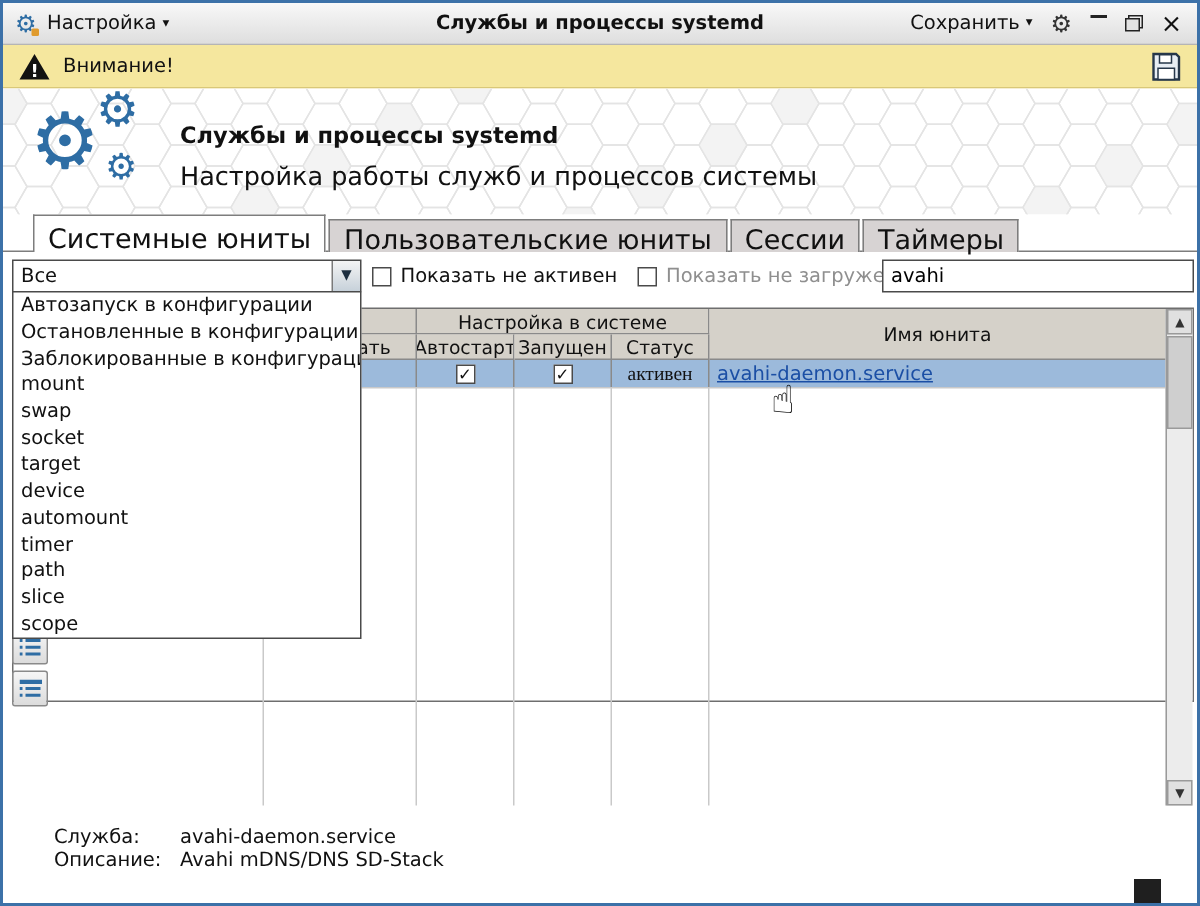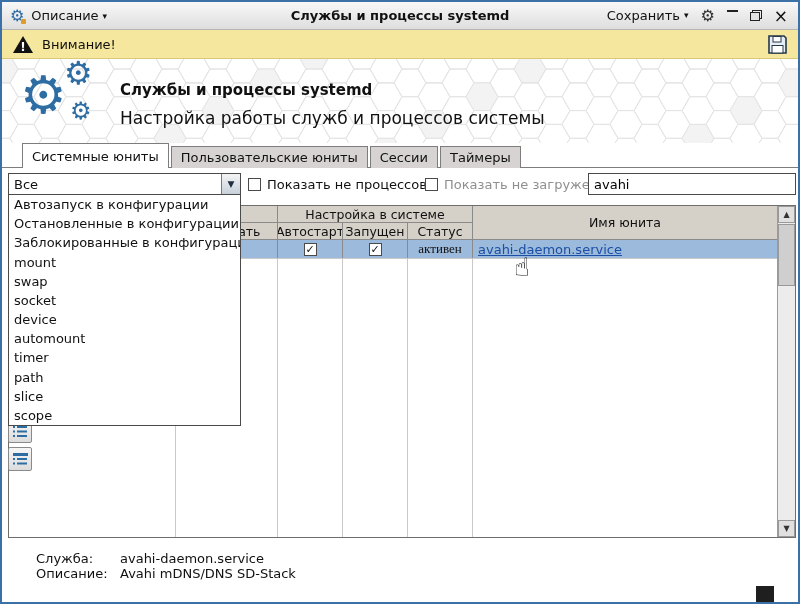--- a/index.html
+++ b/index.html
@@ -35,36 +35,36 @@
   .logo { position:absolute; left:18px; top:2px; width:105px; height:82px; color:#2e6da4; }
   .logo .g1 { position:absolute; left:0; top:8px; font-size:52px; line-height:1; }
   .logo .g2 { position:absolute; left:44px; top:-4px; font-size:32px; line-height:1; }
   .logo .g3 { position:absolute; left:50px; top:38px; font-size:24px; line-height:1; }
   .hd-title { position:absolute; left:118px; top:22px; font-size:15px; font-weight:bold; }
   .hd-sub { position:absolute; left:118px; top:49px; font-size:17px; }
 
   
   .tabbar { position:absolute; left:0; right:0; top:141px; height:25px; display:flex; align-items:flex-end; padding-left:20px; }
   .tabline { position:absolute; left:0; right:0; bottom:0; height:1px; background:#7d7d7d; z-index:1; }
-  .tab { position:relative; z-index:2; background:#d7d3d3; border:1px solid #7d7d7d; border-bottom:none; height:22px; padding:3px 9px 0; font-size:13px; margin-right:2px; white-space:nowrap; cursor:default; }
+  .tab { position:relative; z-index:2; background:#d7d3d3; border:1px solid #7d7d7d; border-bottom:none; height:22px; padding:3px 9px 0; font-size:18px; margin-right:2px; white-space:nowrap; cursor:default; }
   .tab.active { background:#fff; height:25px; padding-top:5px; }
 
   
   .combo { position:absolute; left:6px; top:171px; width:233px; height:22px; border:1px solid #4a4a4a; background:#fff; }
   .combo-value { position:absolute; left:5px; top:3px; }
   .combo-btn { position:absolute; right:0; top:0; width:19px; height:20px; background:linear-gradient(#f4f4f4,#c7d1da); border-left:1px solid #7a7a7a; font-size:9px; text-align:center; padding-top:5px; color:#1d2f40; }
   .cb { position:absolute; display:flex; align-items:center; gap:6px; font-size:13px; }
   .cb-box { width:13px; height:13px; border:1px solid #4a4a4a; background:#fff; flex:0 0 auto; }
   #cb1 { left:246px; top:175px; }
   #cb2 { left:423px; top:175px; }
   #cb2 .cb-label { color:#8f8f8f; }
   .search { position:absolute; left:586px; top:171px; width:208px; height:22px; border:1px solid #4a4a4a; font-size:13px; padding:0 5px; font-family:inherit; background:#fff; }
 
   
-  .table { position:absolute; left:6px; top:203px; width:788px; height:333px; border:1px solid #6e6e6e; background:#fff; }
+  .table { position:absolute; left:6px; top:203px; width:788px; height:263px; border:1px solid #6e6e6e; background:#fff; }
   .hc { position:absolute; background:#d5d1c9; border-right:1px solid #8a8a8a; border-bottom:1px solid #8a8a8a; display:flex; align-items:center; justify-content:center; font-size:12.5px; overflow:hidden; }
   .g1 { left:0; top:0; width:269px; height:17px; }
   .g2 { left:269px; top:0; width:195px; height:17px; }
   .g3 { left:464px; top:0; width:304px; height:34px; border-right:none; }
   .s1 { left:0; top:17px; width:167px; height:17px; }
   .s2 { left:167px; top:17px; width:102px; height:17px; }
   .s3 { left:269px; top:17px; width:65px; height:17px; }
   .s4 { left:334px; top:17px; width:65px; height:17px; }
   .s5 { left:399px; top:17px; width:65px; height:17px; }
   .row { position:absolute; left:0; top:34px; width:768px; height:18px; background:#9cbadb; }
@@ -103,21 +103,21 @@
 </style>
 </head>
 <body>
 
 <div class="window">
 
   <div class="titlebar">
     <div class="tb-left">
       <span class="app-gear"><span>⚙</span><span class="dot"></span></span>
       <span class="menu-label">
-          <span>Описание</span>
+          <span>Настройка</span>
           <span class="caret">▾</span>
         </span>
     </div>
     <div class="tb-title">Службы и процессы systemd</div>
     <div class="tb-right">
       <span class="menu-label">
           <span>Сохранить</span>
           <span class="caret">▾</span>
         </span>
       <span class="tb-gear">⚙</span>
@@ -338,21 +338,21 @@
     <div class="tab">Таймеры</div>
     <div class="tabline"></div>
   </div>
 
   <div class="combo">
     <span class="combo-value">Все</span>
     <span class="combo-btn">▼</span>
   </div>
   <label class="cb" id="cb1">
     <span class="cb-box"></span>
-    <span class="cb-label">Показать не процессов</span>
+    <span class="cb-label">Показать не активен</span>
   </label>
   <label class="cb" id="cb2">
     <span class="cb-box"></span>
     <span class="cb-label">Показать не загруженные</span>
   </label>
   <input class="search" value="avahi" style="">
 
   <div class="table">
     <div class="hc g1"></div>
     <div class="hc g2">Настройка в системе</div>
@@ -412,20 +412,21 @@
       </svg>
   </div>
 
   <div class="dropdown">
     <div class="dd-item">Автозапуск в конфигурации</div>
     <div class="dd-item">Остановленные в конфигурации</div>
     <div class="dd-item">Заблокированные в конфигурации</div>
     <div class="dd-item">mount</div>
     <div class="dd-item">swap</div>
     <div class="dd-item">socket</div>
+    <div class="dd-item">target</div>
     <div class="dd-item">device</div>
     <div class="dd-item">automount</div>
     <div class="dd-item">timer</div>
     <div class="dd-item">path</div>
     <div class="dd-item">slice</div>
     <div class="dd-item">scope</div>
   </div>
 
   <div class="det-label det-r1">Служба:</div>
   <div class="det-value det-r1">avahi-daemon.service</div>

